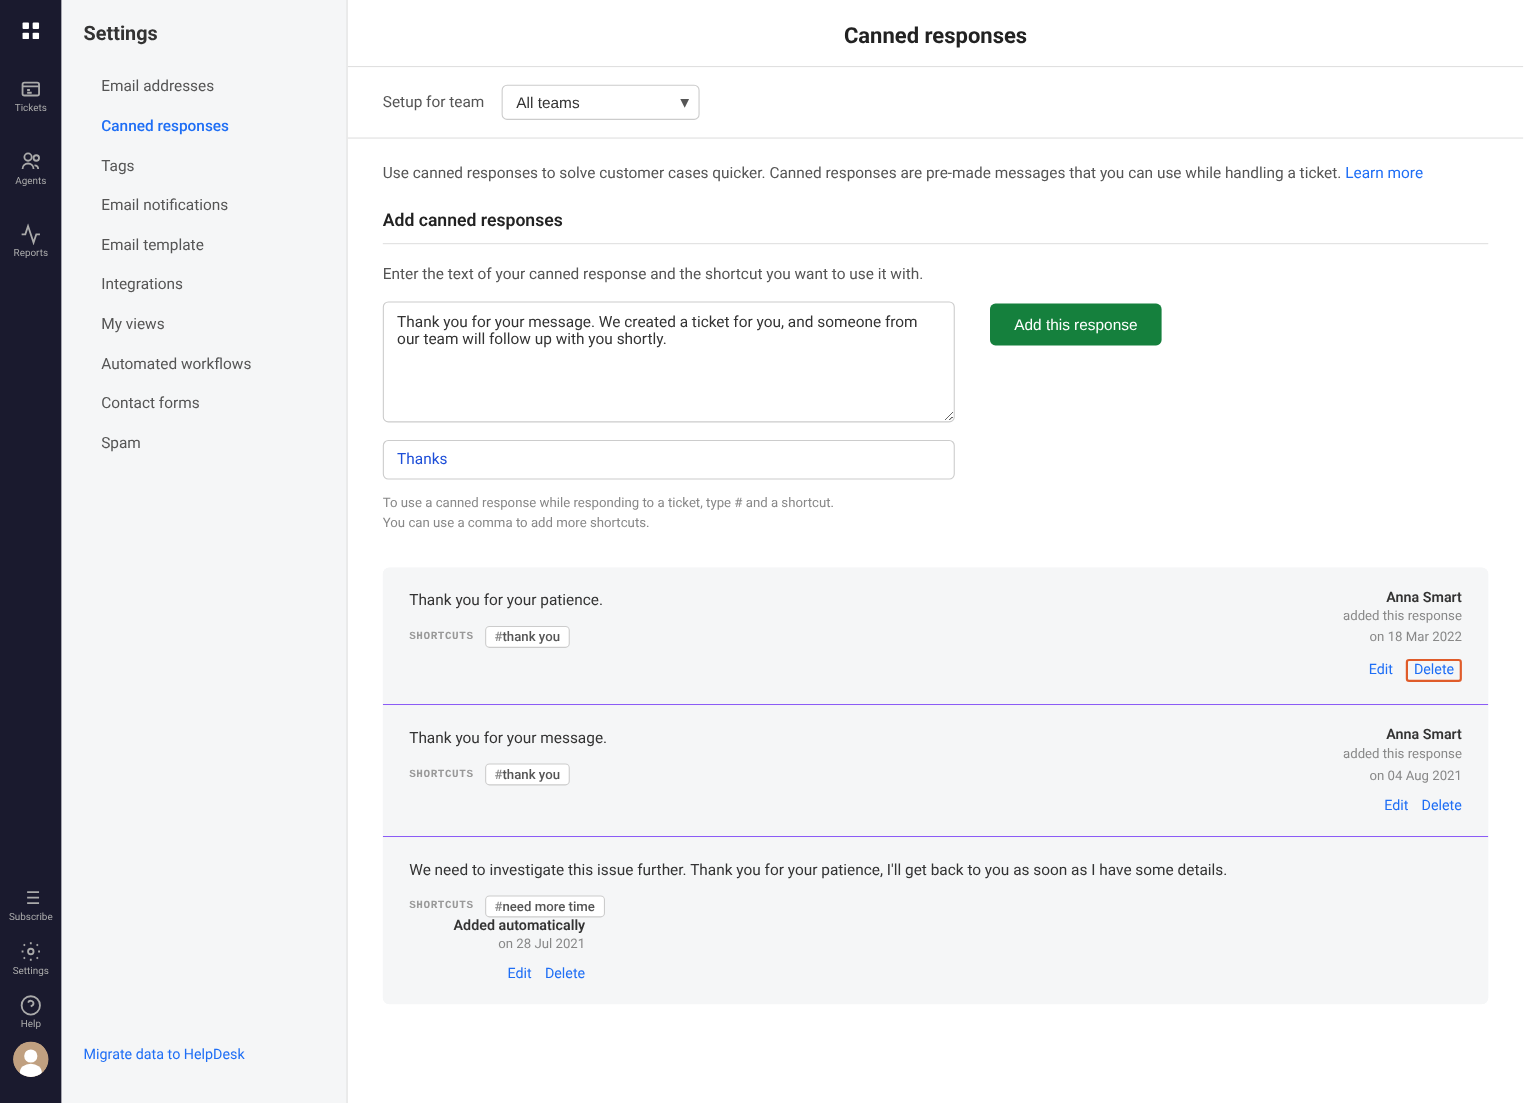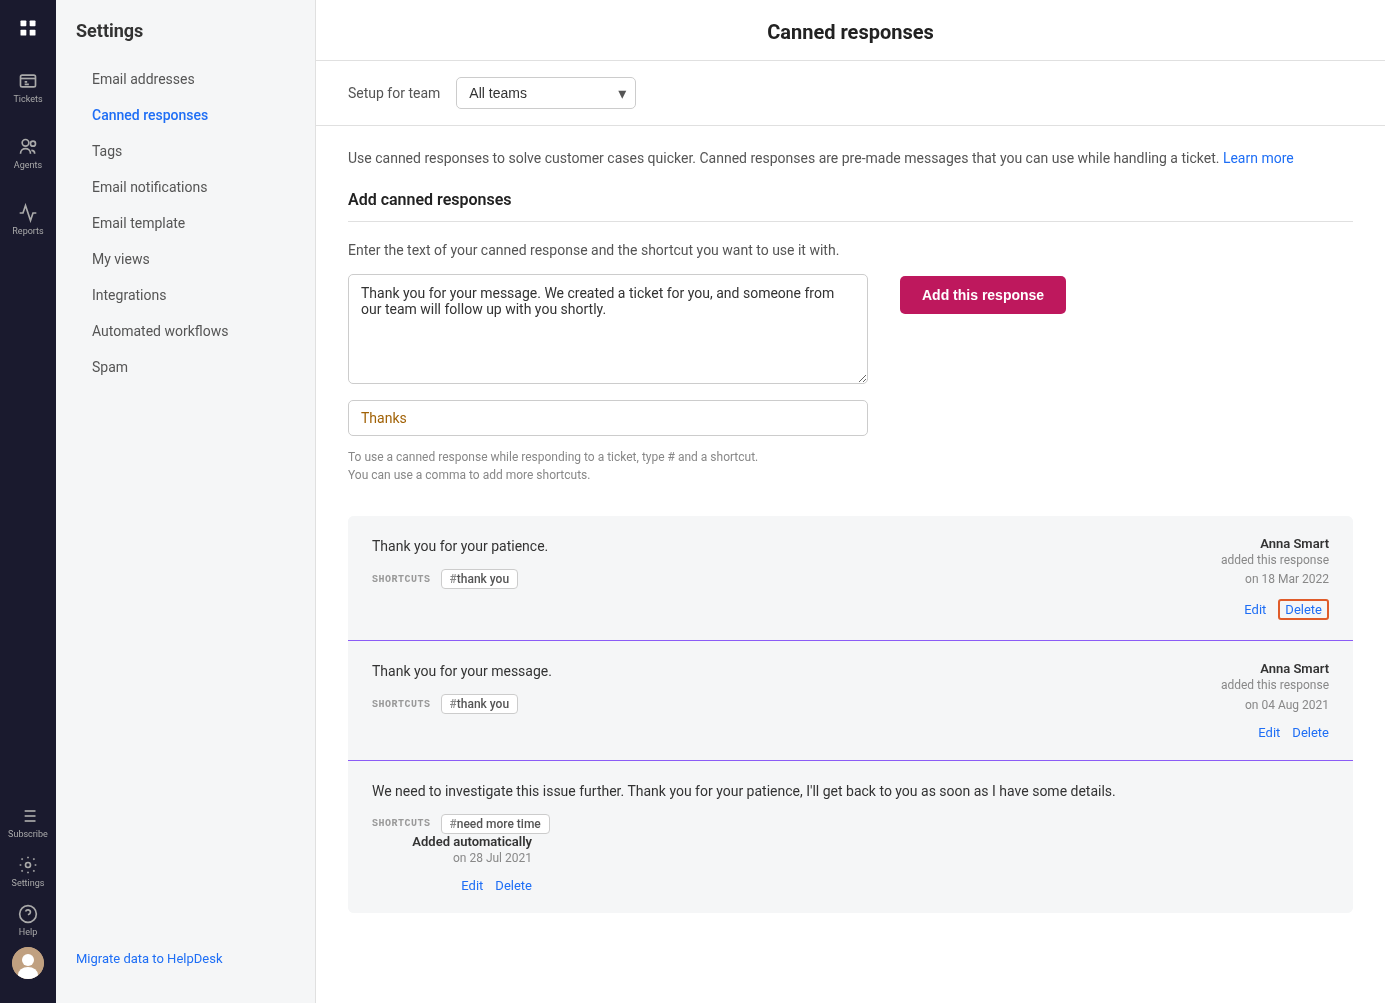--- a/index.html
+++ b/index.html
@@ -88,30 +88,30 @@
     .section-title { font-size: 16px; font-weight: 600; color: #222; margin-bottom: 12px; }
     .section-divider { border: none; border-top: 1px solid #e0e0e0; margin: 0 0 20px; }
 
     .form-group { margin-bottom: 12px; }
     textarea.response-input {
       width: 100%; max-width: 520px; height: 110px; border: 1px solid #ccc; border-radius: 5px;
       padding: 10px 12px; font-size: 14px; color: #333; resize: vertical; outline: none; font-family: inherit;
     }
     input.shortcut-input {
       width: 100%; max-width: 520px; border: 1px solid #ccc; border-radius: 5px;
-      padding: 9px 12px; font-size: 14px; color: #a16207; outline: none; font-family: inherit;
+      padding: 9px 12px; font-size: 14px; color: #1d4ed8; outline: none; font-family: inherit;
     }
 
     .shortcut-hint { font-size: 12px; color: #888; margin-top: 8px; line-height: 1.5; }
 
     .add-response-section { display: flex; align-items: flex-start; gap: 32px; margin-bottom: 32px; }
     .add-response-form { flex: 1; max-width: 520px; }
     .add-response-btn {
-      background: #be185d; color: #fff; border: none; border-radius: 5px;
-      padding: 11px 22px; font-size: 14px; font-weight: 700; cursor: pointer;
+      background: #15803d; color: #fff; border: none; border-radius: 5px;
+      padding: 11px 22px; font-size: 14px; font-weight: 400; cursor: pointer;
       white-space: nowrap; margin-top: 2px;
     }
 
     
     .responses-list { background: #f5f6f7; border-radius: 6px; overflow: hidden; }
     .response-item {
       display: flex; align-items: flex-start; padding: 20px 24px;
       border-bottom: 1px solid #8b5cf6; background: #f5f6f7;
     }
     .response-item:last-child { border-bottom: none; flex-direction: column; }
@@ -217,23 +217,24 @@
 </div>
 
 <div class="settings-sidebar">
   <div class="settings-sidebar-title">Settings</div>
   <nav class="sidebar-menu">
     <a class="sidebar-menu-item">Email addresses</a>
     <a class="sidebar-menu-item active">Canned responses</a>
     <a class="sidebar-menu-item">Tags</a>
     <a class="sidebar-menu-item">Email notifications</a>
     <a class="sidebar-menu-item">Email template</a>
+    <a class="sidebar-menu-item">Integrations</a>
     <a class="sidebar-menu-item">My views</a>
-    <a class="sidebar-menu-item">Integrations</a>
     <a class="sidebar-menu-item">Automated workflows</a>
+    <a class="sidebar-menu-item">Contact forms</a>
     <a class="sidebar-menu-item">Spam</a>
   </nav>
   <div class="sidebar-footer">
     <a class="migrate-link">Migrate data to HelpDesk</a>
   </div>
 </div>
 
 <div class="main-content">
   <div class="main-header">
     <div class="main-header-title">Canned responses</div>

